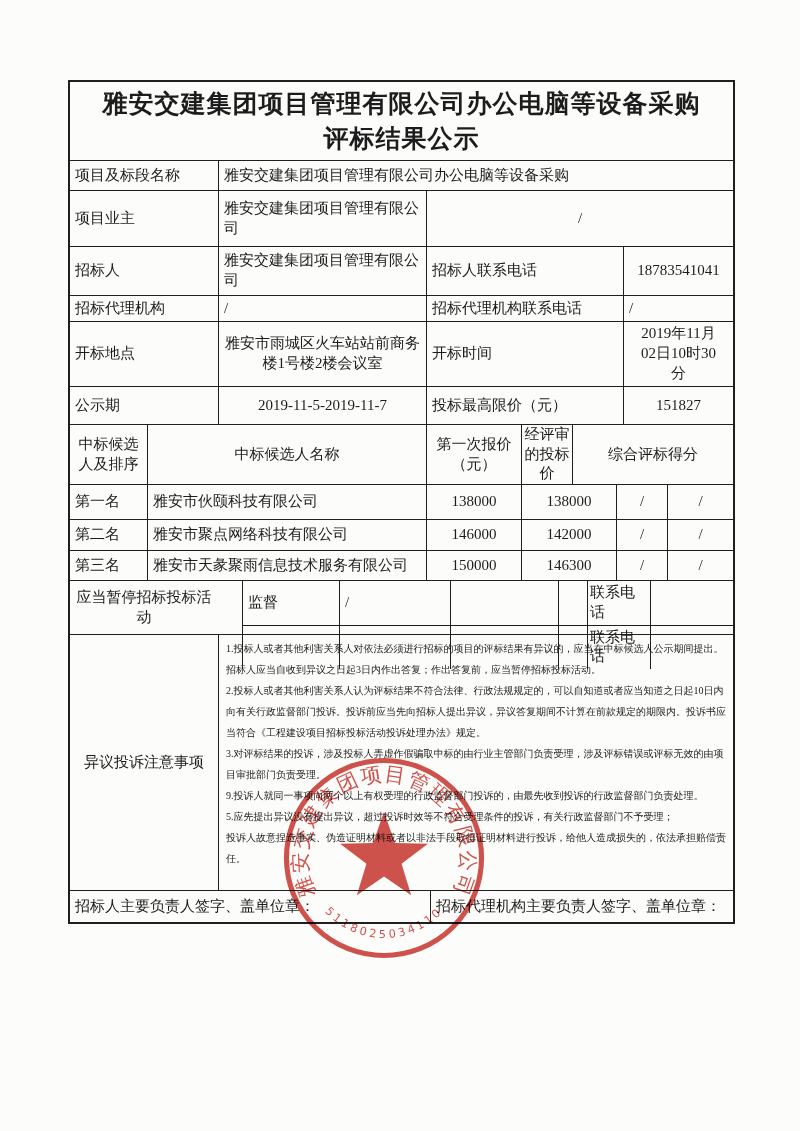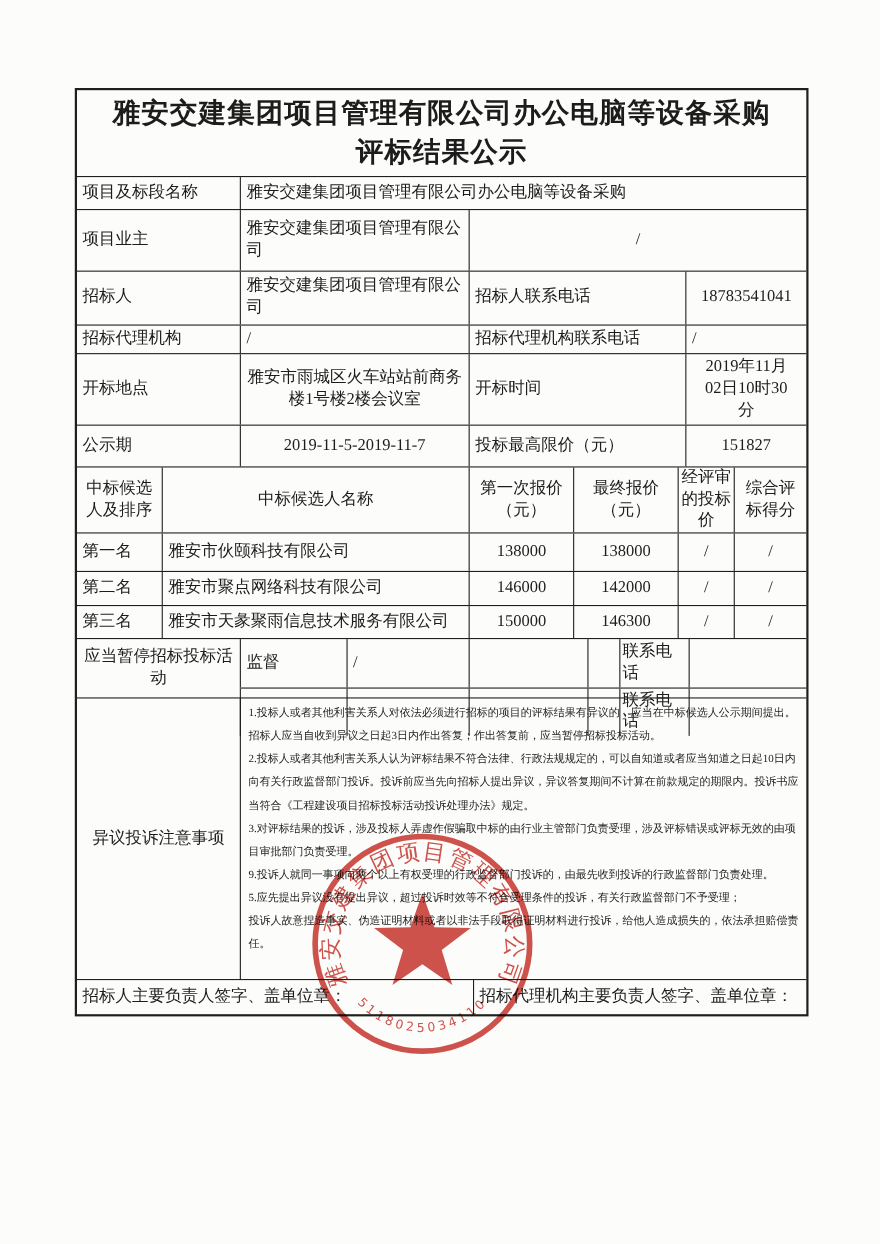--- a/index.html
+++ b/index.html
@@ -28,21 +28,21 @@
   }
   .c:first-child{border-left:none;}
   .c.grow{flex:1 1 auto;}
   .center{justify-content:center;text-align:center;}
   .title-row{
     height:78px;align-items:center;justify-content:center;text-align:center;
     font-family:"Liberation Sans","DejaVu Sans",sans-serif;
     font-weight:bold;font-size:25px;line-height:1.4;letter-spacing:1px;
     flex-direction:column;display:flex;
   }
-  .subcol{flex:1 1 auto;display:flex;flex-direction:column;}
+  .subcol{flex:1 1 auto;display:flex;flex-direction:column;margin-left:24px;}
   .subrow{display:flex;flex:1 1 auto;box-sizing:border-box;}
   .subrow + .subrow{border-top:1px solid #1f1f1f;}
   .subrow .c:first-child{border-left:none;}
   .notice-body{
     flex:1 1 auto;display:block;
     padding:3px 7px 3px 7px;
     font-size:10px;line-height:21px;
     box-sizing:border-box;border-left:1px solid #1f1f1f;
   }
   .notice-body p{margin:0;}
@@ -99,21 +99,20 @@
       <div class="c" style="width:148px">公示期</div>
       <div class="c center" style="width:208px">2019-11-5-2019-11-7</div>
       <div class="c" style="width:197px">投标最高限价（元）</div>
       <div class="c grow center">151827</div>
     </div>
 
     <div class="row" style="height:60px">
       <div class="c center" style="width:77px">中标候选人及排序</div>
       <div class="c center" style="width:279px">中标候选人名称</div>
       <div class="c center" style="width:95px">第一次报价（元）</div>
-      <div class="c center" style="width:95px">最终报价（元）</div>
       <div class="c center" style="width:51px;padding:2px 2px">经评审的投标价</div>
       <div class="c grow center" style="padding:2px 3px">综合评标得分</div>
     </div>
 
     <div class="row" style="height:35px">
       <div class="c" style="width:77px">第一名</div>
       <div class="c" style="width:279px">雅安市伙颐科技有限公司</div>
       <div class="c center" style="width:95px">138000</div>
       <div class="c center" style="width:95px">138000</div>
       <div class="c center" style="width:51px">/</div>

